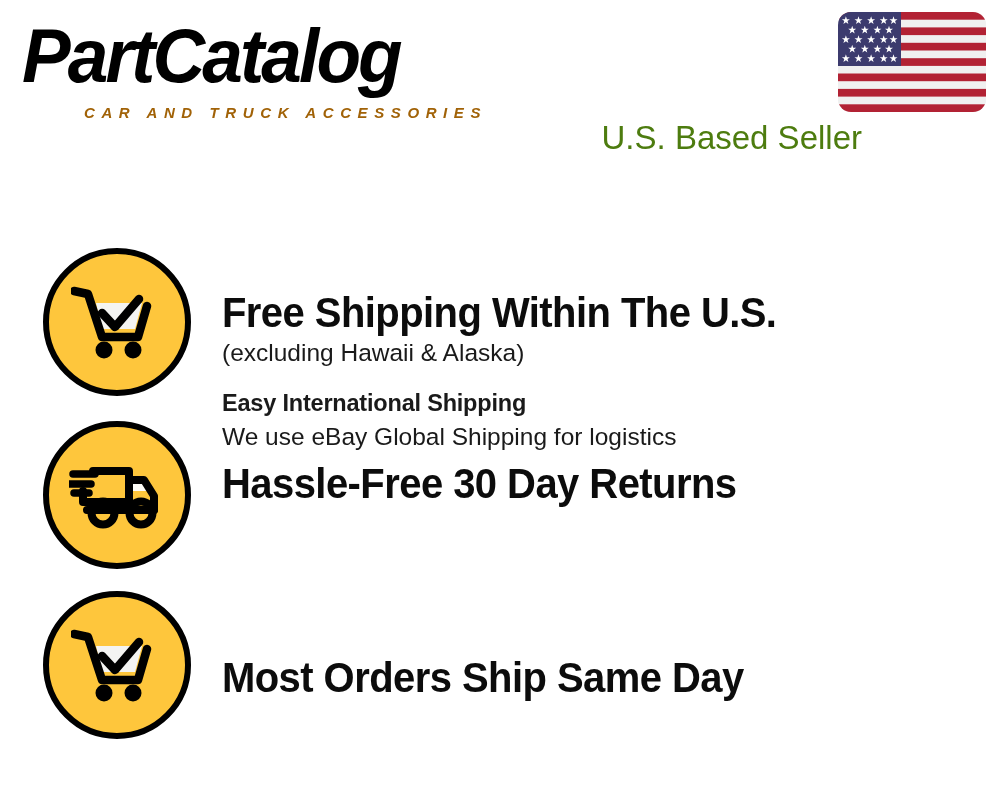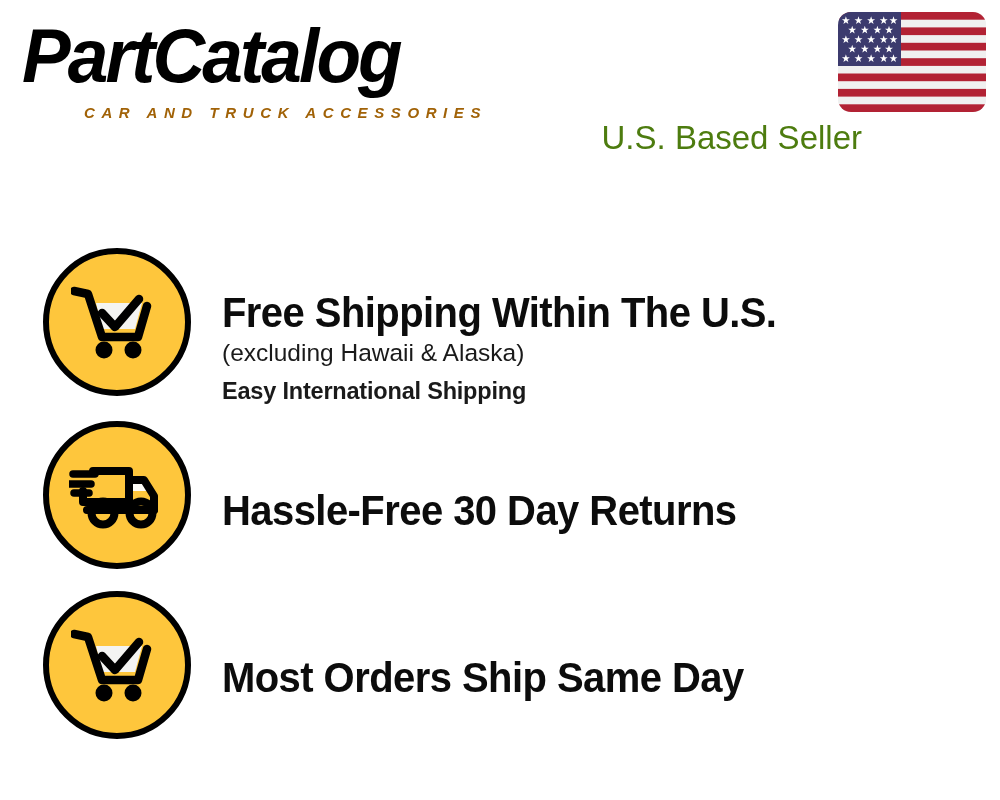--- a/index.html
+++ b/index.html
@@ -143,25 +143,25 @@
     font-weight: bold;
     font-size: 23.5px;
     letter-spacing: -0.2px;
   }
 
   
   #benefit-row-free-shipping { top: 68px; }
   #benefit-row-free-shipping .benefit-badge { top: 0px; }
   #benefit-row-free-shipping .benefit-text  { top: 40px; }
   #benefit-row-free-shipping .benefit-sub.first { }
-  #benefit-row-free-shipping .benefit-sub.strong { margin-top: 6px; }
+  #benefit-row-free-shipping .benefit-sub.strong { margin-top: 18px; }
 
   #benefit-row-returns { top: 241px; }
   #benefit-row-returns .benefit-badge { top: 0px; }
-  #benefit-row-returns .benefit-text  { top: 65px; }
+  #benefit-row-returns .benefit-text  { top: 38px; }
 
   #benefit-row-same-day { top: 411px; }
   #benefit-row-same-day .benefit-badge { top: 0px; }
   #benefit-row-same-day .benefit-text  { top: 62px; }
 </style>
 </head>
 <body>
 
 <div id="header-region">
 
@@ -233,20 +233,21 @@
         </g>
         <circle cx="33" cy="68" r="8.5" fill="#000000"></circle>
         <circle cx="62" cy="68" r="8.5" fill="#000000"></circle>
       </svg>
     </div>
 
     <div class="benefit-text">
       <div class="benefit-heading">Free Shipping Within The U.S.</div>
       <div class="benefit-sub first">(excluding Hawaii &amp; Alaska)</div>
       <div class="benefit-sub strong">Easy International Shipping</div>
+      <div class="benefit-sub">We use eBay Global Shipping for logistics</div>
     </div>
   </div>
 
   <div class="benefit-row" id="benefit-row-returns">
 
     <div class="benefit-badge">
       <svg width="96" height="74" viewBox="0 0 96 74" xmlns="http://www.w3.org/2000/svg">
         <polygon points="62,21 74,21 80,33 62,33" fill="#fdfcf7"></polygon>
         <g fill="none" stroke="#000000" stroke-width="8" stroke-linecap="round" stroke-linejoin="round">
           <path d="M24 13 L60 13 L60 44 L14 44 L14 33"></path>

